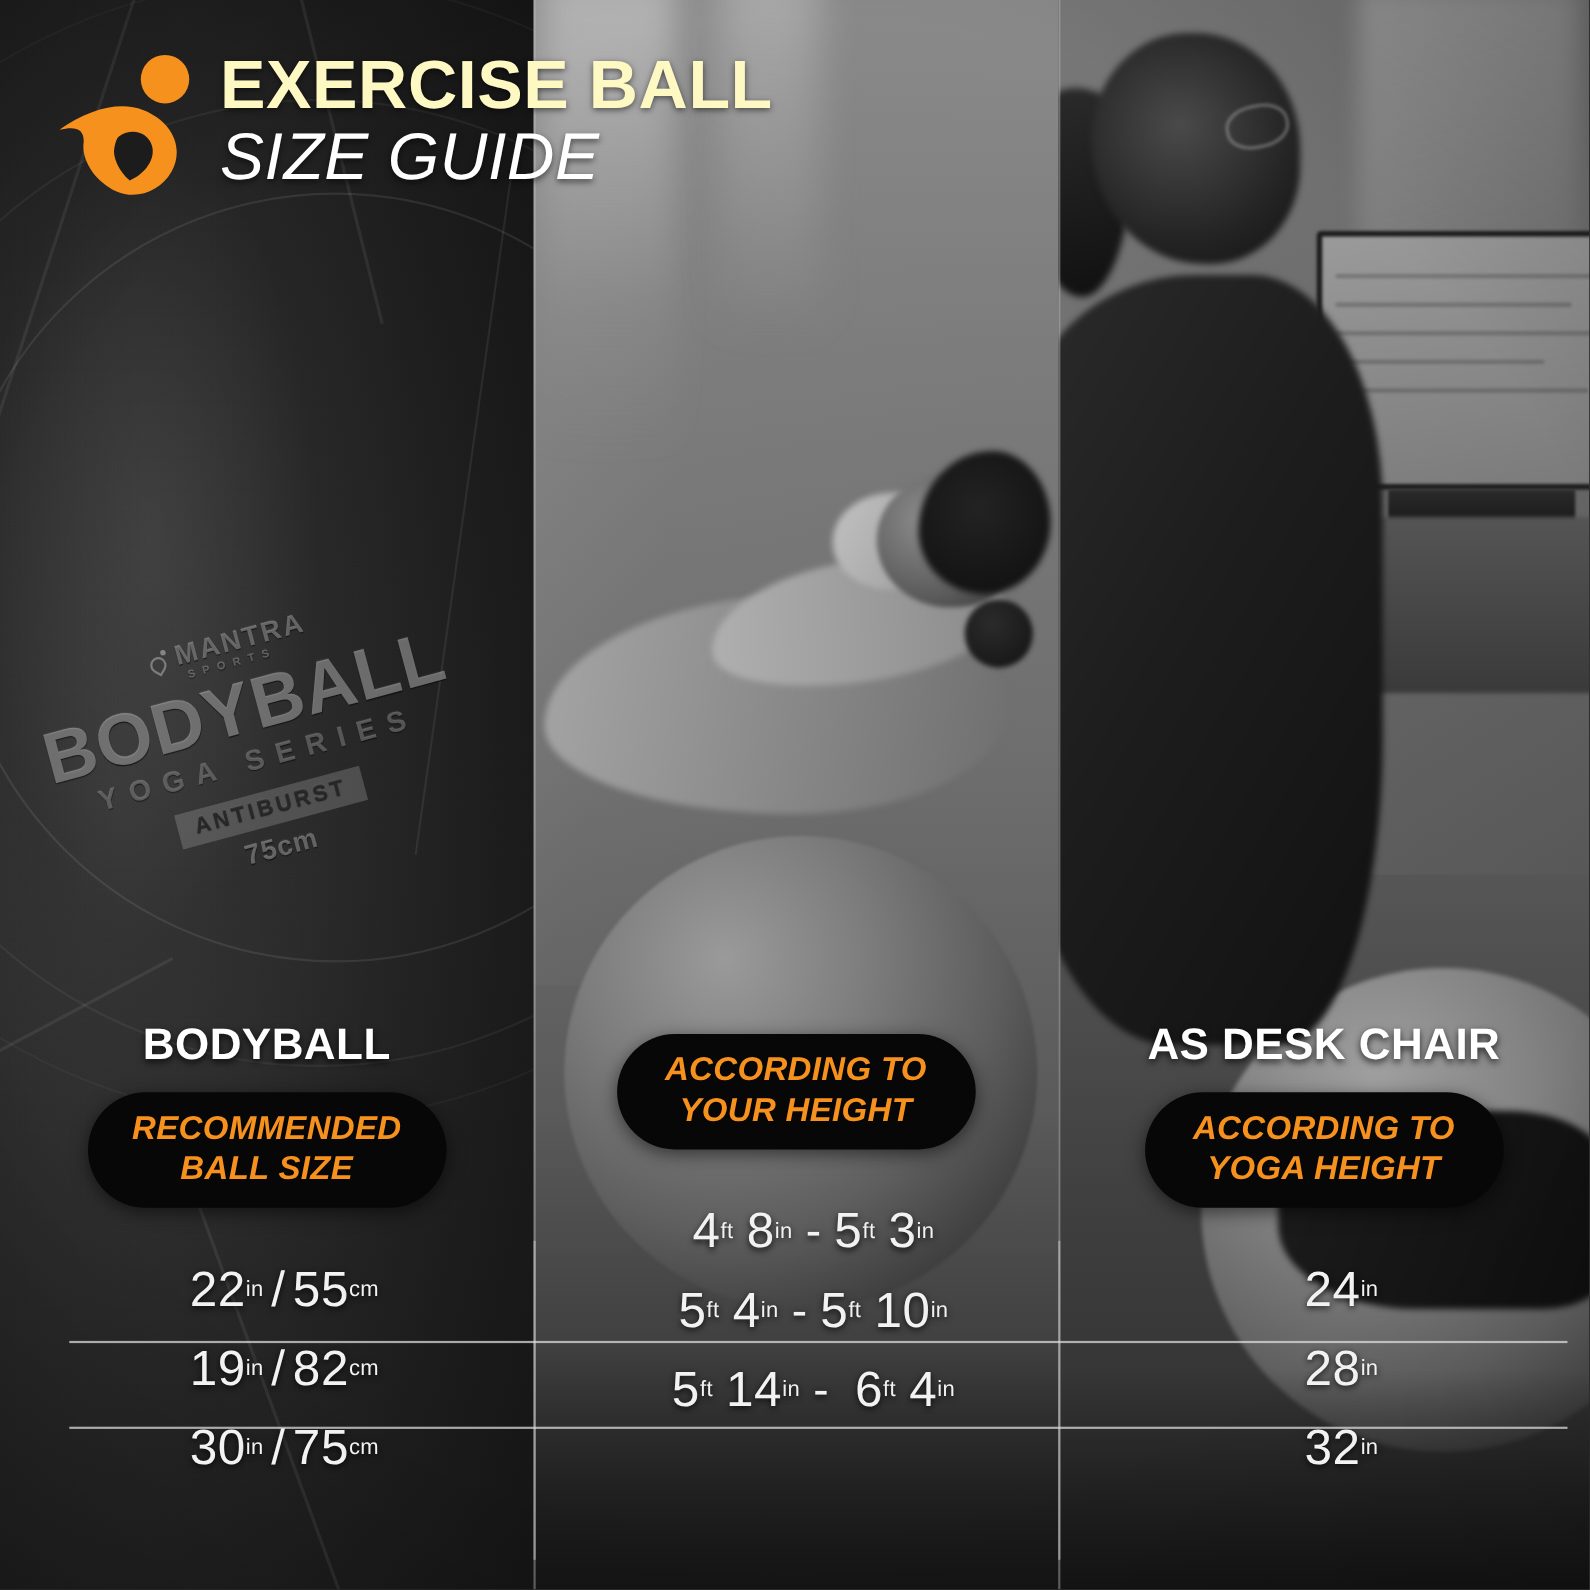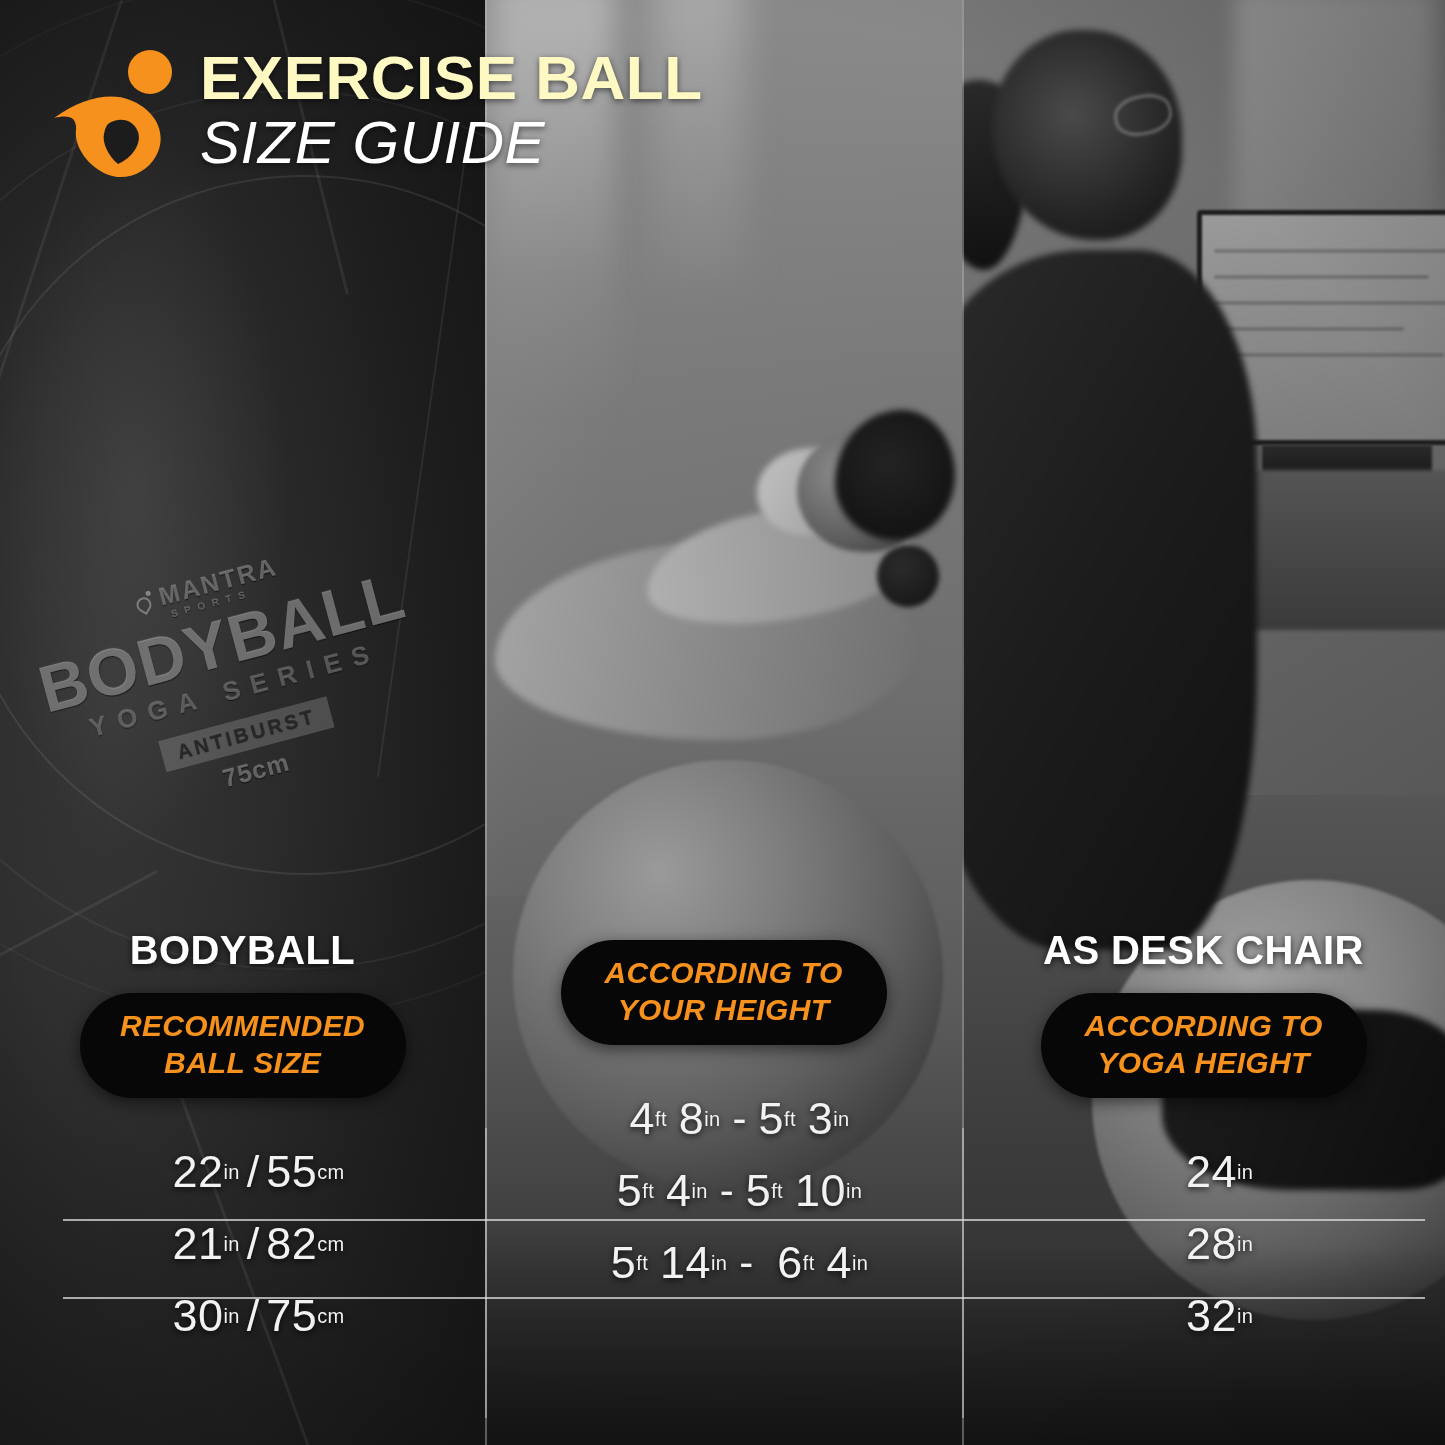--- a/index.html
+++ b/index.html
@@ -442,21 +442,21 @@
       </div>
       <div class="rows">
         <div class="row row-1">
           <span class="num">22</span>
             <span class="unit">in</span>
             <span class="sep">/</span>
             <span class="num">55</span>
             <span class="unit">cm</span>
         </div>
         <div class="row">
-          <span class="num">21</span>
+          <span class="num">19</span>
             <span class="unit">in</span>
             <span class="sep">/</span>
             <span class="num">82</span>
             <span class="unit">cm</span>
         </div>
         <div class="row">
           <span class="num">30</span>
             <span class="unit">in</span>
             <span class="sep">/</span>
             <span class="num">75</span>

